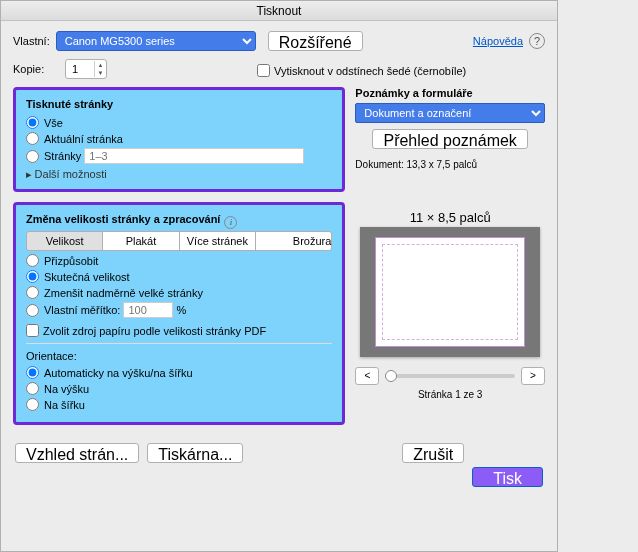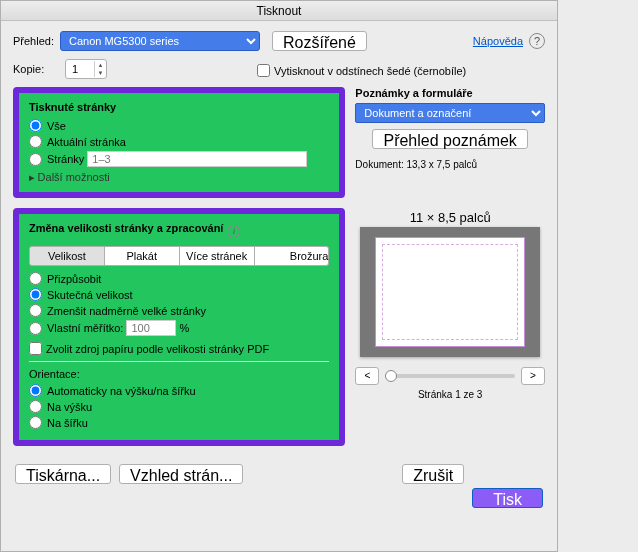--- a/index.html
+++ b/index.html
@@ -14,27 +14,27 @@
 .btn.primary { background: #8b5cf6; color: #fff; border: 1px solid #0f5ec4; padding: 2px 20px; margin-top: 24px; }
 .spinner { display: inline-flex; align-items: center; border: 1px solid #b0b0b0; background: #fff; border-radius: 3px; height: 20px; }
 .spinner input { border: none; width: 28px; text-align: left; padding-left: 6px; font-size: 11px; background: transparent; outline: none; }
 .spinner .arrows { width: 12px; border-left: 1px solid #ccc; display: flex; flex-direction: column; font-size: 6px; line-height: 8px; text-align: center; color: #555; }
 .link { color: #0156cc; text-decoration: underline; cursor: pointer; }
 .help { display: inline-flex; width: 16px; height: 16px; border: 1px solid #888; border-radius: 50%; align-items: center; justify-content: center; color: #555; margin-left: 6px; }
 .chk { margin-right: 4px; position: relative; top: 2px; }
 .main { display: flex; margin-top: 8px; }
 .left { width: 382px; }
 .right { width: 218px; margin-left: 10px; }
-.section { background: #22c55e; border: 6px solid #6d28d9; border-radius: 4px; padding: 8px 10px; margin-bottom: 10px; }
+.section { background: #7dd3fc; border: 3px solid #6d28d9; border-radius: 4px; padding: 8px 10px; margin-bottom: 10px; }
 .section h3 { font-size: 11px; font-weight: 600; margin-bottom: 6px; }
 .radio-row { display: flex; align-items: center; margin: 3px 0; }
 .radio-row input[type=radio] { margin-right: 5px; }
 .radio-row input[type=text] { border: 1px solid #ccc; background: #fff; font-size: 11px; padding: 1px 4px; height: 16px; color: #999; }
 .disclosure { cursor: pointer; margin-top: 4px; color: #333; }
-.seg { display: flex; margin: 6px 0; }
+.seg { display: flex; margin: 0 0; }
 .seg button { flex: 1; background: #fff; border: 1px solid #b0b0b0; padding: 3px 0; font-size: 11px; cursor: pointer; }
 .seg button:first-child { border-radius: 3px 0 0 3px; }
 .seg button:last-child { border-radius: 0 3px 3px 0; border-left: none; text-align: right; }
 .seg button + button { border-left: none; }
 .seg button.active { background: #e0e0e0; }
 .small-sel { width: 100%; background: #447de9; color: #fff; border: 1px solid #2b5cc1; border-radius: 2px; font-size: 11px; height: 20px; padding-left: 4px; }
 .preview-label { text-align: center; font-size: 13px; margin: 4px 0 2px; }
 .preview-box { width: 180px; height: 130px; background: #777; margin: 0 auto; position: relative; display: flex; align-items: center; justify-content: center; box-shadow: 0 1px 3px rgba(0,0,0,.3); }
 .preview-page { width: 150px; height: 110px; background: #fff; border: 1px solid #c48ed4; position: relative; }
 .preview-page::before { content:""; position:absolute; inset:6px; border: 1px dashed #d6aee0; }
@@ -50,21 +50,21 @@
 .info-i { display:inline-flex; width:13px; height:13px; border:1px solid #888; border-radius:50%; align-items:center; justify-content:center; font-size:9px; font-style:italic; font-family:serif; color:#555; margin-left:4px; }
 </style>
 </head>
 <body>
 
 <div class="window">
   <div class="titlebar">Tisknout</div>
   <div class="content">
 
     <div class="row">
-      <span class="lbl">Přehled:</span>
+      <span class="lbl">Vlastní:</span>
       <select class="printer">
         <option>Canon MG5300 series</option>
       </select>
       <span style="width:12px"></span>
       <button class="btn">Rozšířené</button>
       <span style="flex:1"></span>
       <span class="link">Nápověda</span>
       <span class="help">?</span>
     </div>
 
@@ -154,22 +154,22 @@
               <div class="thumb"></div>
             </div>
           <div class="nav">&gt;</div>
         </div>
         <div class="page-ind">Stránka 1 ze 3</div>
       </div>
     </div>
 
     <div class="footer">
       <div class="group">
+        <button class="btn">Vzhled strán...</button>
         <button class="btn">Tiskárna...</button>
-        <button class="btn">Vzhled strán...</button>
       </div>
       <div class="group">
         <button class="btn">Zrušit</button>
         <button class="btn primary">Tisk</button>
       </div>
     </div>
 
   </div>
 </div>
 

